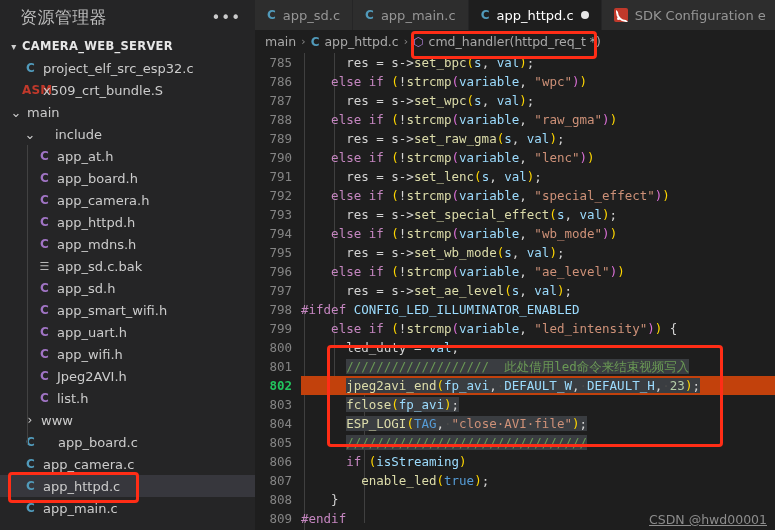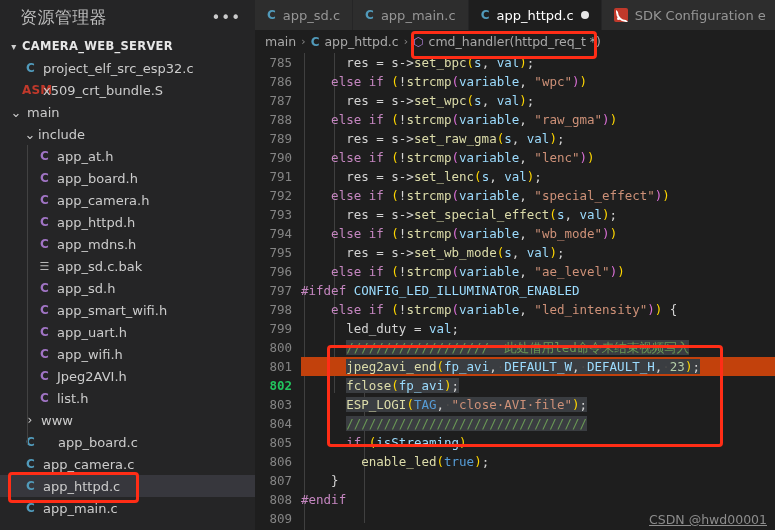--- a/index.html
+++ b/index.html
@@ -99,21 +99,21 @@
         <div class="row" style="padding-left: 22px;">
           <span class="ico asm">ASM</span>
           <span class="nm" style="margin-left: 4px;">x509_crt_bundle.S</span>
         </div>
         <div class="row" style="padding-left: 8px;">
           <span class="chev" style="font-size: 13px;">⌄</span>
           <span class="nm" style="margin-left: 3px;">main</span>
         </div>
         <div class="row" style="padding-left: 22px;">
           <span class="chev" style="font-size: 13px;">⌄</span>
-          <span class="nm" style="margin-left: 0;">include</span>
+          <span class="nm" style="margin-left: 17px;">include</span>
         </div>
         <div class="row" style="padding-left: 36px;">
           <span class="ico h">C</span>
           <span class="nm" style="margin-left: 4px;">app_at.h</span>
         </div>
         <div class="row" style="padding-left: 36px;">
           <span class="ico h">C</span>
           <span class="nm" style="margin-left: 4px;">app_board.h</span>
         </div>
         <div class="row" style="padding-left: 36px;">
@@ -254,20 +254,21 @@
           <div class="cl"><span>      </span><span>res = s-&gt;<span class="fn">set_wpc</span><span class="pl">(</span><span class="var">s</span>, <span class="var">val</span><span class="pl">)</span>;</span></div>
           <div class="cl"><span>    </span><span><span class="k">else if</span> <span class="pl">(</span>!<span class="fn">strcmp</span><span class="pl2">(</span><span class="var">variable</span>, <span class="str">"raw_gma"</span><span class="pl2">)</span><span class="pl">)</span></span></div>
           <div class="cl"><span>      </span><span>res = s-&gt;<span class="fn">set_raw_gma</span><span class="pl">(</span><span class="var">s</span>, <span class="var">val</span><span class="pl">)</span>;</span></div>
           <div class="cl"><span>    </span><span><span class="k">else if</span> <span class="pl">(</span>!<span class="fn">strcmp</span><span class="pl2">(</span><span class="var">variable</span>, <span class="str">"lenc"</span><span class="pl2">)</span><span class="pl">)</span></span></div>
           <div class="cl"><span>      </span><span>res = s-&gt;<span class="fn">set_lenc</span><span class="pl">(</span><span class="var">s</span>, <span class="var">val</span><span class="pl">)</span>;</span></div>
           <div class="cl"><span>    </span><span><span class="k">else if</span> <span class="pl">(</span>!<span class="fn">strcmp</span><span class="pl2">(</span><span class="var">variable</span>, <span class="str">"special_effect"</span><span class="pl2">)</span><span class="pl">)</span></span></div>
           <div class="cl"><span>      </span><span>res = s-&gt;<span class="fn">set_special_effect</span><span class="pl">(</span><span class="var">s</span>, <span class="var">val</span><span class="pl">)</span>;</span></div>
           <div class="cl"><span>    </span><span><span class="k">else if</span> <span class="pl">(</span>!<span class="fn">strcmp</span><span class="pl2">(</span><span class="var">variable</span>, <span class="str">"wb_mode"</span><span class="pl2">)</span><span class="pl">)</span></span></div>
           <div class="cl"><span>      </span><span>res = s-&gt;<span class="fn">set_wb_mode</span><span class="pl">(</span><span class="var">s</span>, <span class="var">val</span><span class="pl">)</span>;</span></div>
           <div class="cl"><span>    </span><span><span class="k">else if</span> <span class="pl">(</span>!<span class="fn">strcmp</span><span class="pl2">(</span><span class="var">variable</span>, <span class="str">"ae_level"</span><span class="pl2">)</span><span class="pl">)</span></span></div>
+          <div class="cl"><span>      </span><span>res = s-&gt;<span class="fn">set_ae_level</span><span class="pl">(</span><span class="var">s</span>, <span class="var">val</span><span class="pl">)</span>;</span></div>
           <div class="cl"><span></span><span><span class="pp">#ifdef</span> <span class="var">CONFIG_LED_ILLUMINATOR_ENABLED</span></span></div>
           <div class="cl"><span>    </span><span><span class="k">else if</span> <span class="pl">(</span>!<span class="fn">strcmp</span><span class="pl2">(</span><span class="var">variable</span>, <span class="str">"led_intensity"</span><span class="pl2">)</span><span class="pl">)</span> {</span></div>
           <div class="cl"><span>      </span><span>led_duty = <span class="var">val</span>;</span></div>
           <div class="cl"><span>      </span><span class="sel"><span class="cm">///////////////////  此处借用led命令来结束视频写入</span></span></div>
           <div class="cl curline"><span>      </span><span class="sel"><span class="fn">jpeg2avi_end</span><span class="pl">(</span><span class="var">fp_avi</span>,<span class="ws">·</span><span class="var">DEFAULT_W</span>,<span class="ws">·</span><span class="var">DEFAULT_H</span>,<span class="ws">·</span><span class="num">23</span><span class="pl">)</span>;</span></div>
           <div class="cl"><span>      </span><span class="sel"><span class="fn">fclose</span><span class="pl">(</span><span class="var">fp_avi</span><span class="pl">)</span>;</span></div>
           <div class="cl"><span>      </span><span class="sel"><span class="fn">ESP_LOGI</span><span class="pl">(</span><span class="kb">TAG</span>,<span class="ws">·</span><span class="str">"close·AVI·file"</span><span class="pl">)</span>;</span></div>
           <div class="cl"><span>      </span><span class="sel"><span class="cm">////////////////////////////////</span></span></div>
           <div class="cl"><span>      </span><span><span class="k">if</span> <span class="pl">(</span><span class="var">isStreaming</span><span class="pl">)</span></span></div>
           <div class="cl"><span>        </span><span><span class="fn">enable_led</span><span class="pl">(</span><span class="kb">true</span><span class="pl">)</span>;</span></div>

